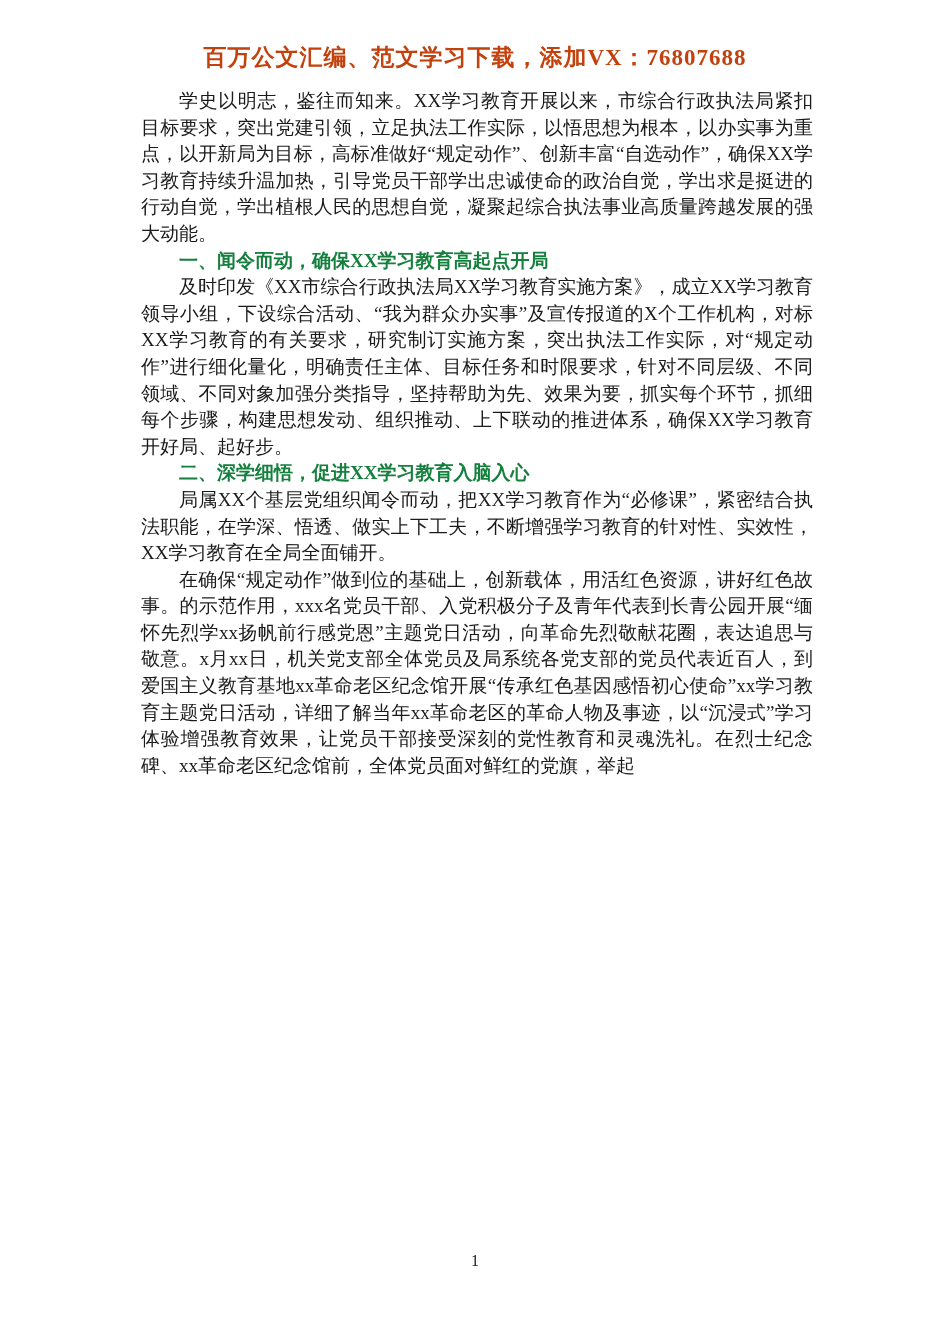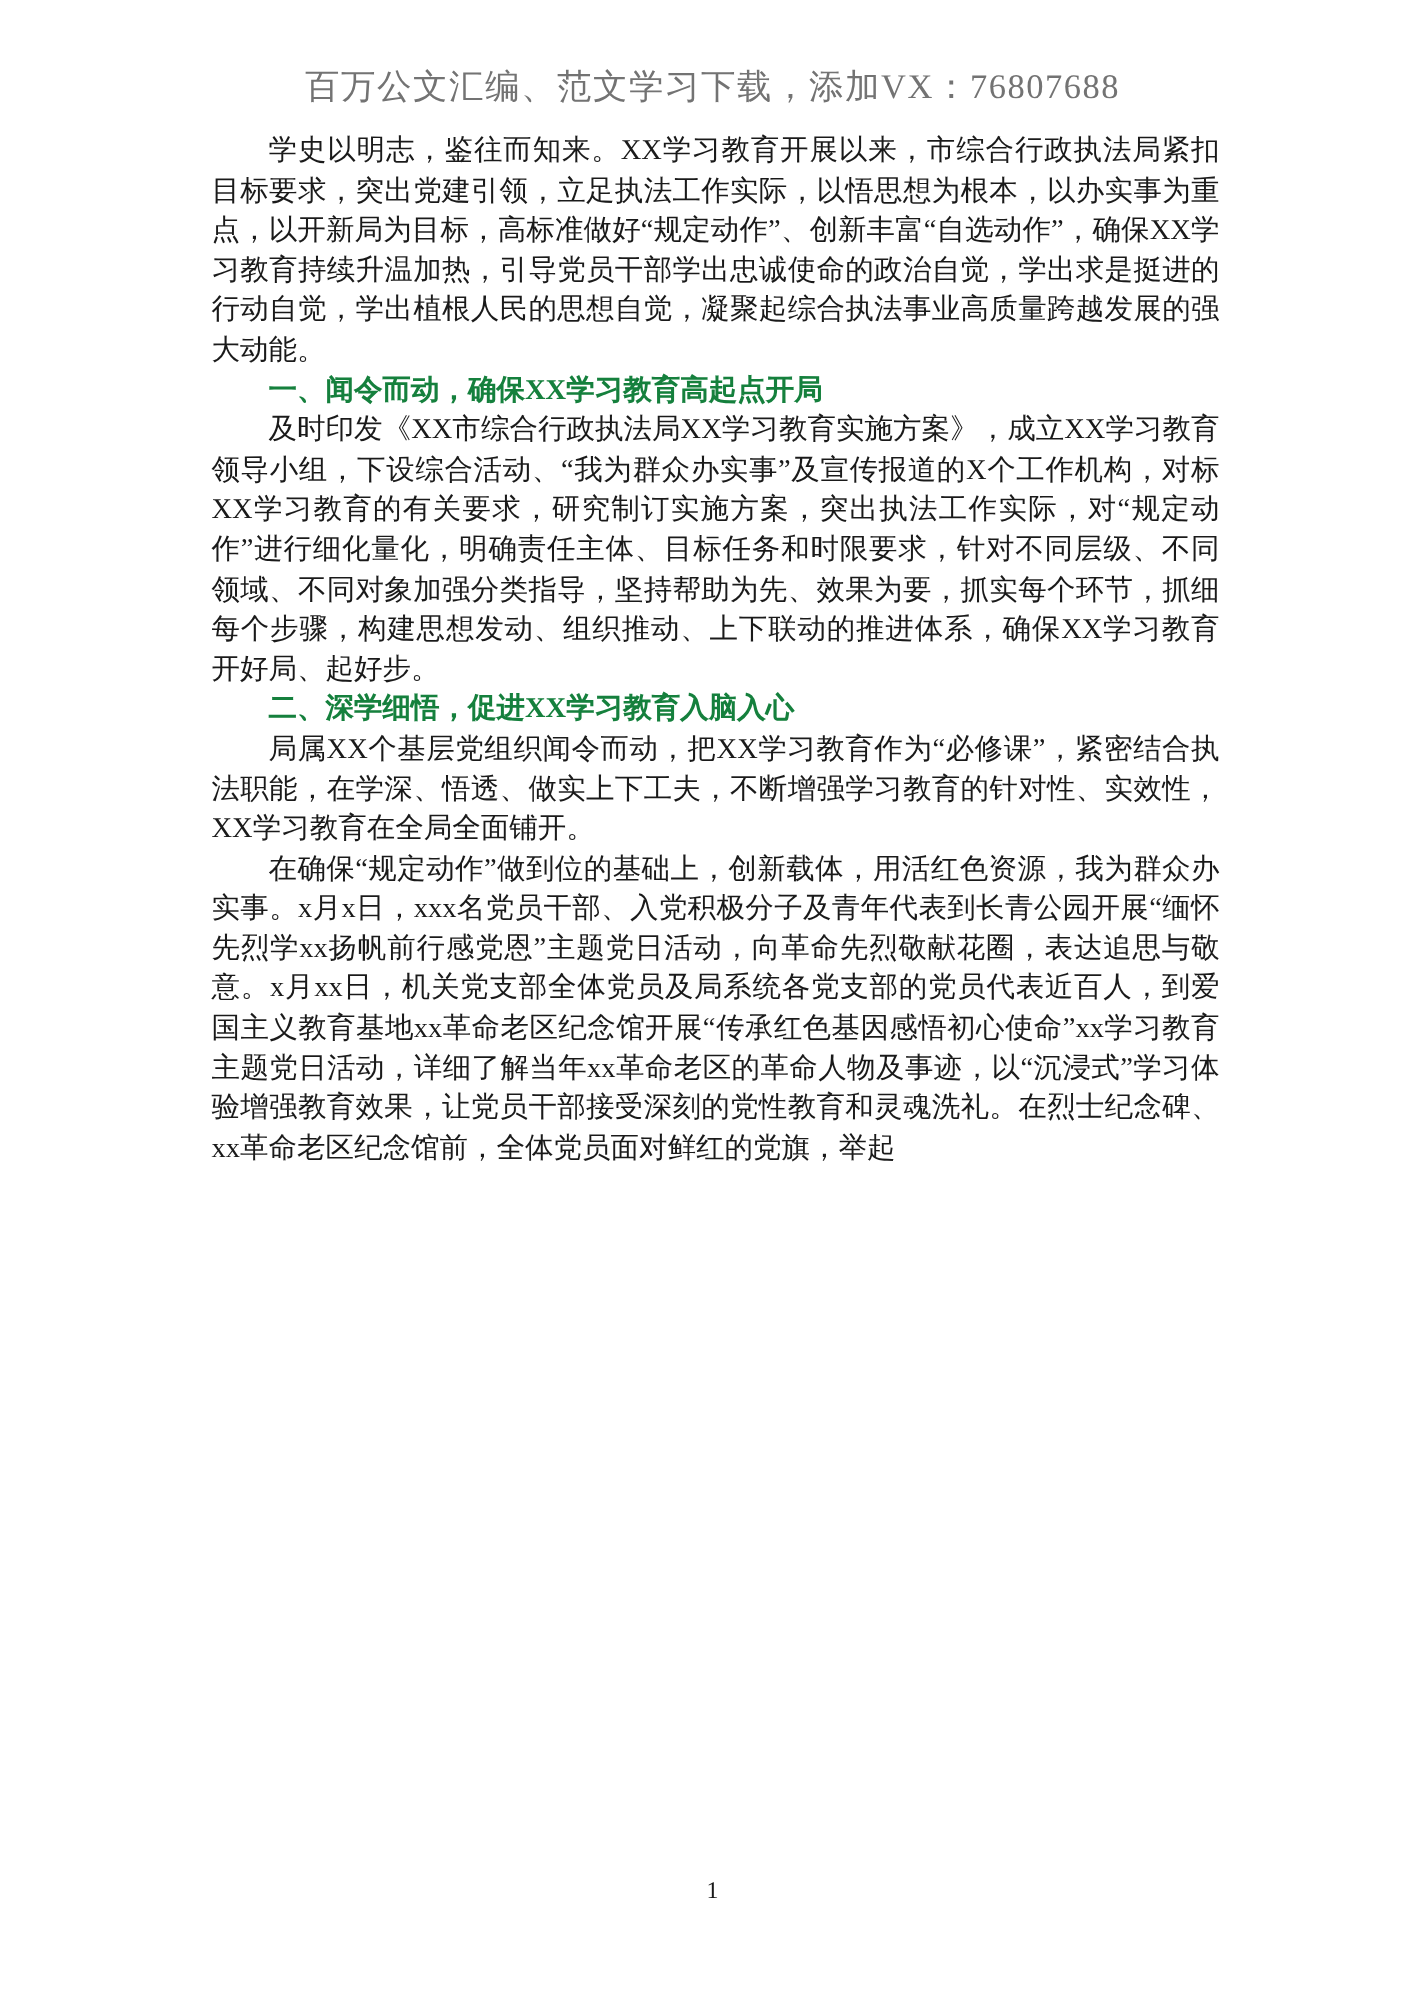--- a/index.html
+++ b/index.html
@@ -16,23 +16,23 @@
     position: absolute;
     inset: 0;
     background: #ffffff;
   }
   .doc-header {
     position: absolute;
     top: 42px;
     left: 0;
     width: 100%;
     text-align: center;
-    color: #737373;
+    color: #c2410c;
     font-size: 23px;
-    font-weight: normal;
+    font-weight: bold;
     letter-spacing: 1px;
   }
   .doc-body {
     position: absolute;
     top: 88px;
     left: 141px;
     width: 672px;
     font-size: 19px;
     line-height: 26.6px;
     text-align: justify;
@@ -61,17 +61,17 @@
 
 <div class="page">
   <div class="doc-header">百万公文汇编、范文学习下载，添加VX：76807688</div>
 
   <div class="doc-body">
       <p class="para">学史以明志，鉴往而知来。XX学习教育开展以来，市综合行政执法局紧扣目标要求，突出党建引领，立足执法工作实际，以悟思想为根本，以办实事为重点，以开新局为目标，高标准做好“规定动作”、创新丰富“自选动作”，确保XX学习教育持续升温加热，引导党员干部学出忠诚使命的政治自觉，学出求是挺进的行动自觉，学出植根人民的思想自觉，凝聚起综合执法事业高质量跨越发展的强大动能。</p>
       <p class="para heading">一、闻令而动，确保XX学习教育高起点开局</p>
       <p class="para">及时印发《XX市综合行政执法局XX学习教育实施方案》，成立XX学习教育领导小组，下设综合活动、“我为群众办实事”及宣传报道的X个工作机构，对标XX学习教育的有关要求，研究制订实施方案，突出执法工作实际，对“规定动作”进行细化量化，明确责任主体、目标任务和时限要求，针对不同层级、不同领域、不同对象加强分类指导，坚持帮助为先、效果为要，抓实每个环节，抓细每个步骤，构建思想发动、组织推动、上下联动的推进体系，确保XX学习教育开好局、起好步。</p>
       <p class="para heading">二、深学细悟，促进XX学习教育入脑入心</p>
       <p class="para">局属XX个基层党组织闻令而动，把XX学习教育作为“必修课”，紧密结合执法职能，在学深、悟透、做实上下工夫，不断增强学习教育的针对性、实效性，XX学习教育在全局全面铺开。</p>
-      <p class="para">在确保“规定动作”做到位的基础上，创新载体，用活红色资源，我为群众办实事。x月x日，xxx名党员干部、入党积极分子及青年代表到长青公园开展“缅怀先烈学xx扬帆前行感党恩”主题党日活动，向革命先烈敬献花圈，表达追思与敬意。x月xx日，机关党支部全体党员及局系统各党支部的党员代表近百人，到爱国主义教育基地xx革命老区纪念馆开展“传承红色基因感悟初心使命”xx学习教育主题党日活动，详细了解当年xx革命老区的革命人物及事迹，以“沉浸式”学习体验增强教育效果，让党员干部接受深刻的党性教育和灵魂洗礼。在烈士纪念碑、xx革命老区纪念馆前，全体党员面对鲜红的党旗，举起</p>
+      <p class="para">在确保“规定动作”做到位的基础上，创新载体，用活红色资源，讲好红色故事。的示范作用，xxx名党员干部、入党积极分子及青年代表到长青公园开展“缅怀先烈学xx扬帆前行感党恩”主题党日活动，向革命先烈敬献花圈，表达追思与敬意。x月xx日，机关党支部全体党员及局系统各党支部的党员代表近百人，到爱国主义教育基地xx革命老区纪念馆开展“传承红色基因感悟初心使命”xx学习教育主题党日活动，详细了解当年xx革命老区的革命人物及事迹，以“沉浸式”学习体验增强教育效果，让党员干部接受深刻的党性教育和灵魂洗礼。在烈士纪念碑、xx革命老区纪念馆前，全体党员面对鲜红的党旗，举起</p>
     </div>
 
   <div class="page-number">1</div>
 </div>
 
 </body></html>

